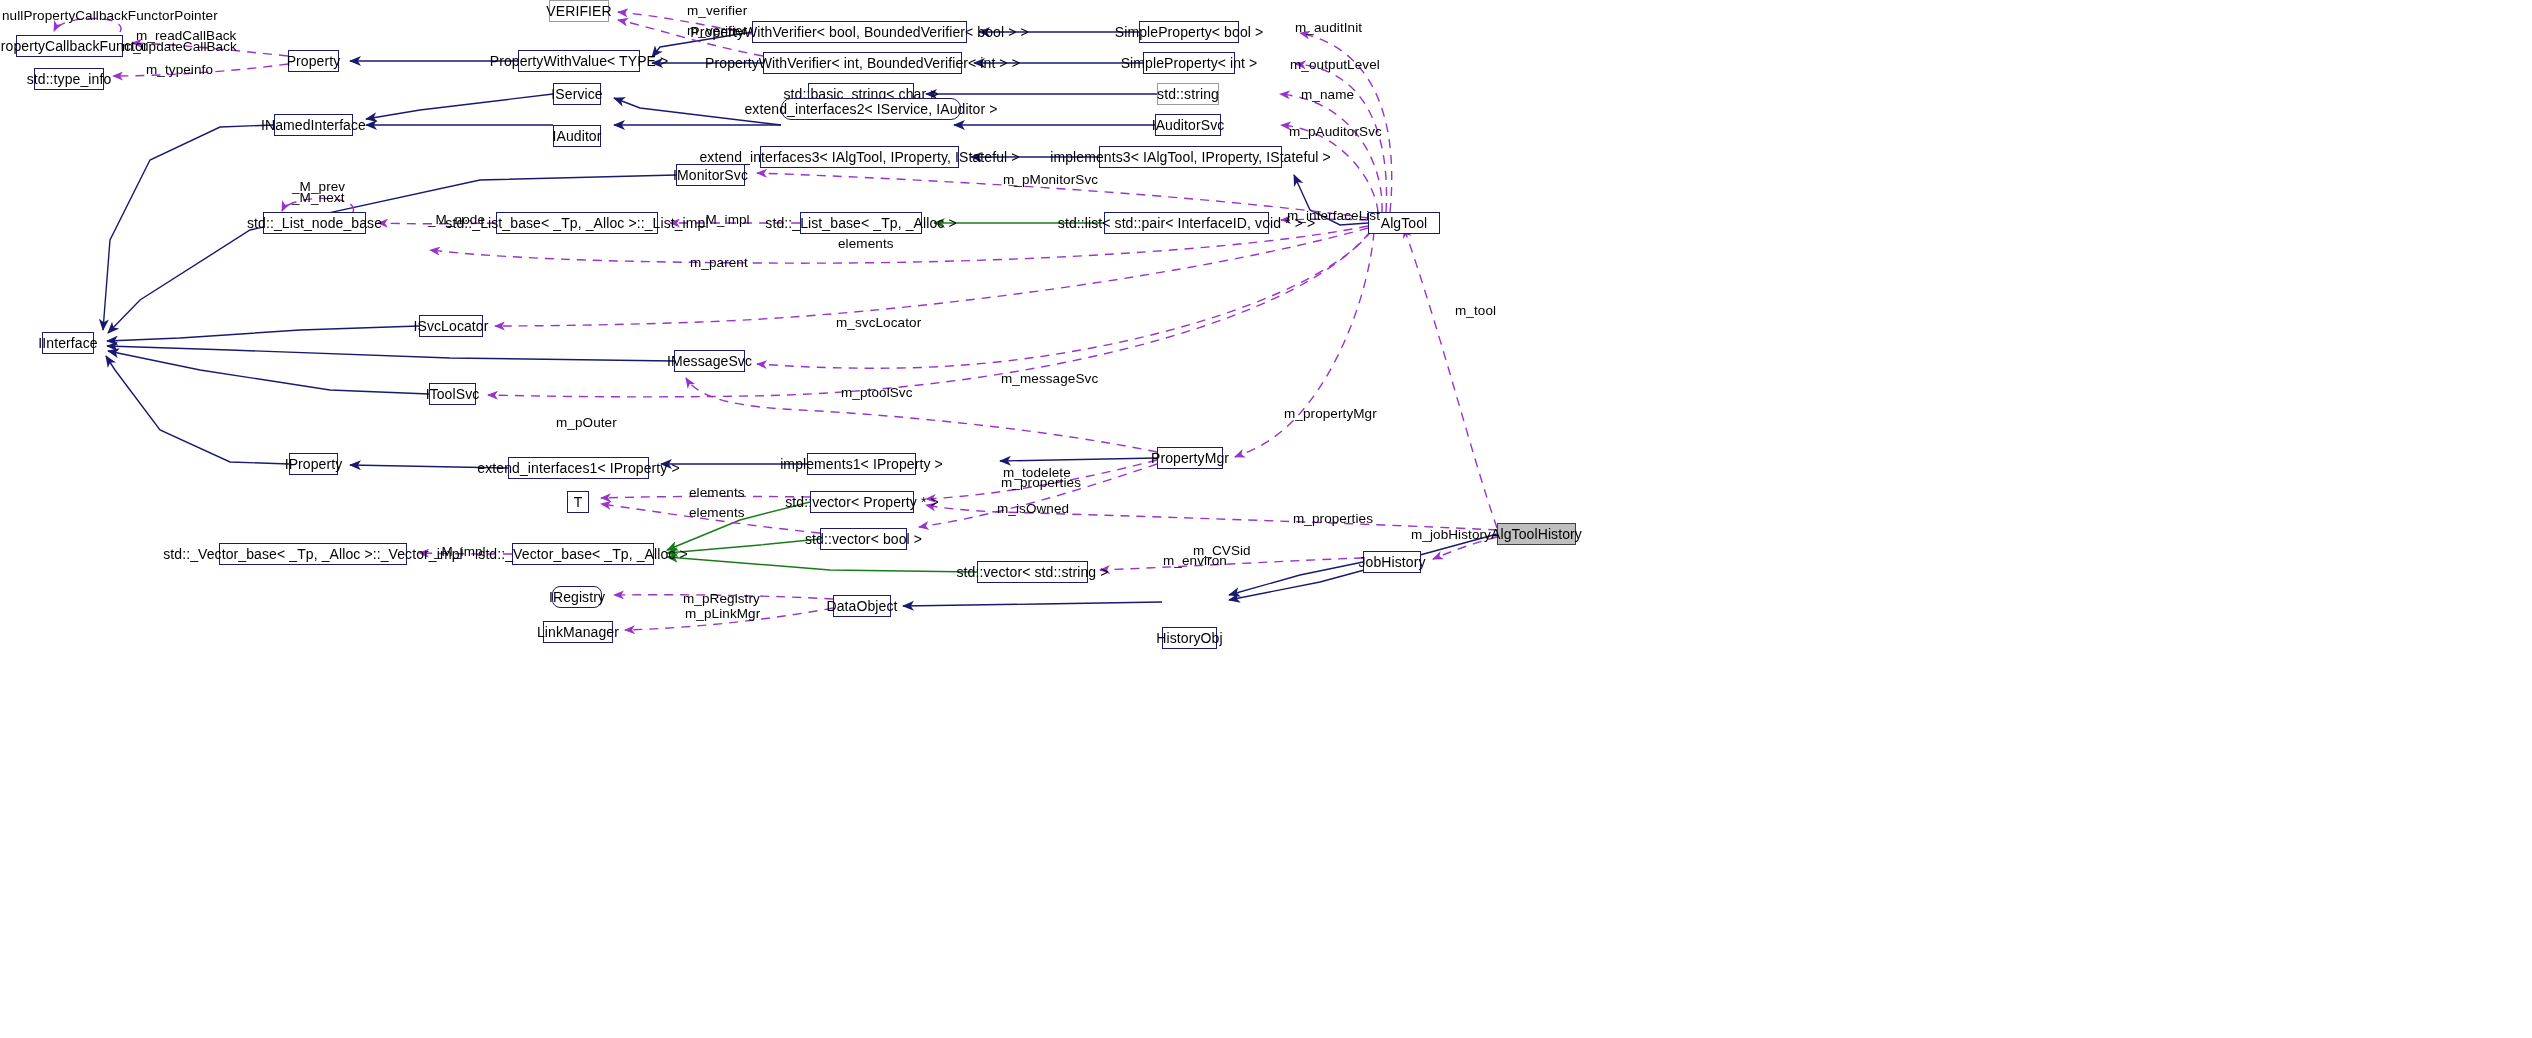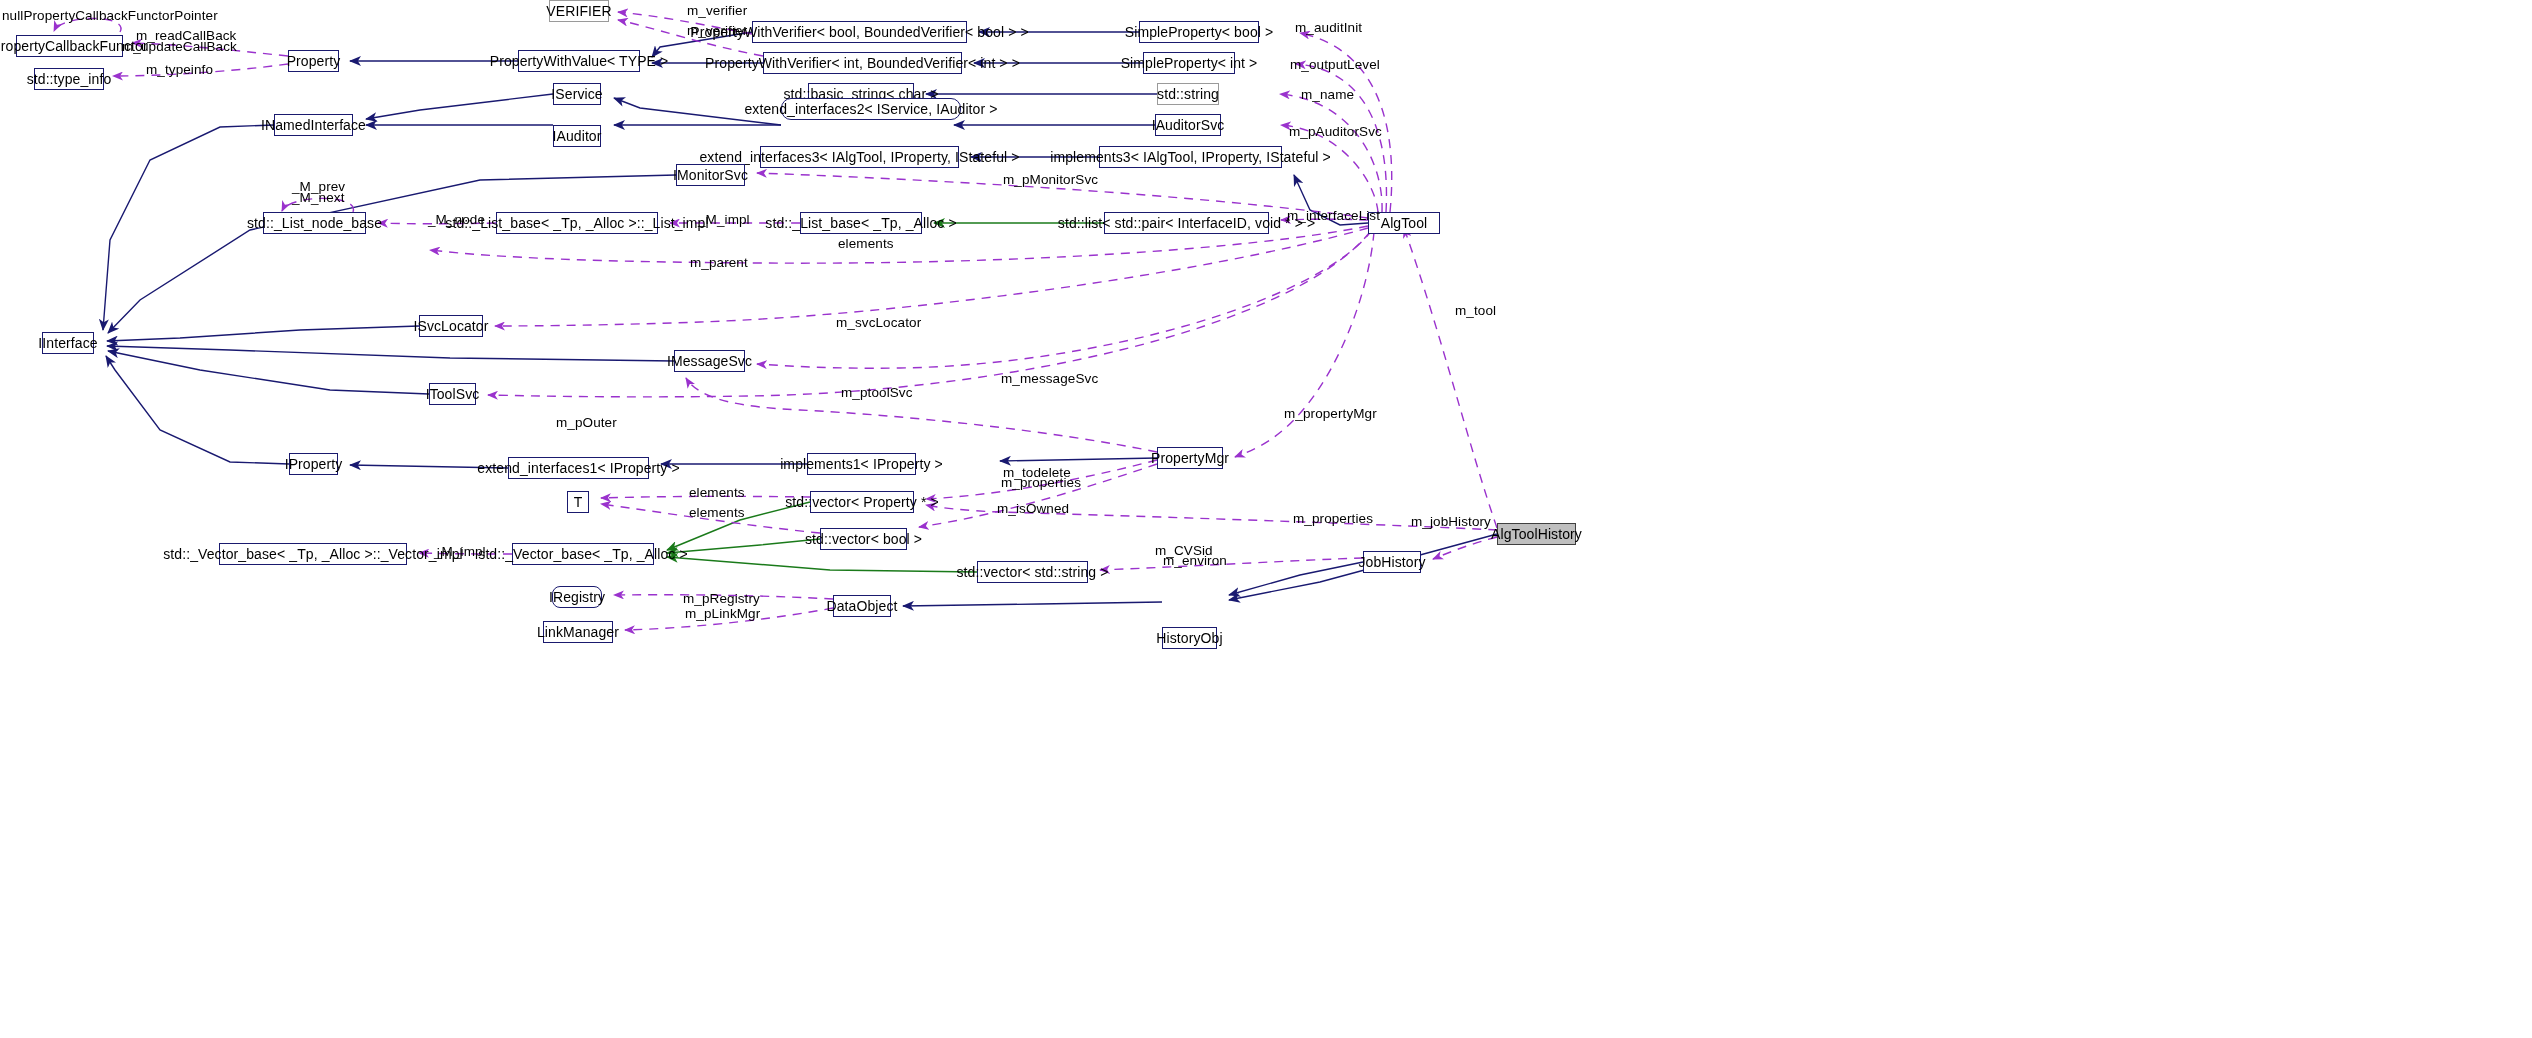--- a/index.html
+++ b/index.html
@@ -146,21 +146,21 @@
   </svg>
 
   <div id="node-layer">
       <div class="node" style="left: 16px; top: 35px; width: 107px;">PropertyCallbackFunctor</div>
       <div class="node" style="left: 34px; top: 68px; width: 70px;">std::type_info</div>
       <div class="node" style="left: 288px; top: 50px; width: 51px;">Property</div>
       <div class="node gray-border" style="left: 549px; top: 0px; width: 60px;">VERIFIER</div>
       <div class="node" style="left: 518px; top: 50px; width: 122px;">PropertyWithValue&lt; TYPE &gt;</div>
       <div class="node" style="left: 752px; top: 21px; width: 215px;">PropertyWithVerifier&lt; bool, BoundedVerifier&lt; bool &gt; &gt;</div>
       <div class="node" style="left: 763px; top: 52px; width: 199px;">PropertyWithVerifier&lt; int, BoundedVerifier&lt; int &gt; &gt;</div>
-      <div class="node" style="left: 1139px; top: 21px; width: 120px;">SimpleProperty&lt; bool &gt;</div>
+      <div class="node" style="left: 1139px; top: 21px; width: 100px;">SimpleProperty&lt; bool &gt;</div>
       <div class="node" style="left: 1143px; top: 52px; width: 92px;">SimpleProperty&lt; int &gt;</div>
       <div class="node" style="left: 808px; top: 83px; width: 106px;">std::basic_string&lt; char &gt;</div>
       <div class="node gray-border" style="left: 1157px; top: 83px; width: 62px;">std::string</div>
       <div class="node" style="left: 553px; top: 83px; width: 48px;">IService</div>
       <div class="node" style="left: 553px; top: 125px; width: 48px;">IAuditor</div>
       <div class="node" style="left: 274px; top: 114px; width: 79px;">INamedInterface</div>
       <div class="node" style="left: 781px; top: 98px; width: 180px; border-radius: 10px;">extend_interfaces2&lt; IService, IAuditor &gt;</div>
       <div class="node" style="left: 1155px; top: 114px; width: 66px;">IAuditorSvc</div>
       <div class="node" style="left: 760px; top: 146px; width: 199px;">extend_interfaces3&lt; IAlgTool, IProperty, IStateful &gt;</div>
       <div class="node" style="left: 1099px; top: 146px; width: 183px;">implements3&lt; IAlgTool, IProperty, IStateful &gt;</div>
@@ -215,21 +215,21 @@
       <div class="edge-label" style="left: 1001px; top: 371px;">m_messageSvc</div>
       <div class="edge-label" style="left: 841px; top: 385px;">m_ptoolSvc</div>
       <div class="edge-label" style="left: 1284px; top: 406px;">m_propertyMgr</div>
       <div class="edge-label" style="left: 556px; top: 415px;">m_pOuter</div>
       <div class="edge-label" style="left: 1003px; top: 465px;">m_todelete</div>
       <div class="edge-label" style="left: 1001px; top: 475px;">m_properties</div>
       <div class="edge-label" style="left: 689px; top: 485px;">elements</div>
       <div class="edge-label" style="left: 689px; top: 505px;">elements</div>
       <div class="edge-label" style="left: 997px; top: 501px;">m_isOwned</div>
       <div class="edge-label" style="left: 1293px; top: 511px;">m_properties</div>
-      <div class="edge-label" style="left: 1411px; top: 514px;">m_jobHistory</div>
+      <div class="edge-label" style="left: 1411px; top: 527px;">m_jobHistory</div>
       <div class="edge-label" style="left: 434px; top: 544px;">_M_impl</div>
-      <div class="edge-label" style="left: 1155px; top: 543px;">m_CVSid</div>
+      <div class="edge-label" style="left: 1193px; top: 543px;">m_CVSid</div>
       <div class="edge-label" style="left: 1163px; top: 553px;">m_environ</div>
       <div class="edge-label" style="left: 683px; top: 591px;">m_pRegistry</div>
       <div class="edge-label" style="left: 685px; top: 606px;">m_pLinkMgr</div>
     </div>
 
 </div>
 
 </body></html>

